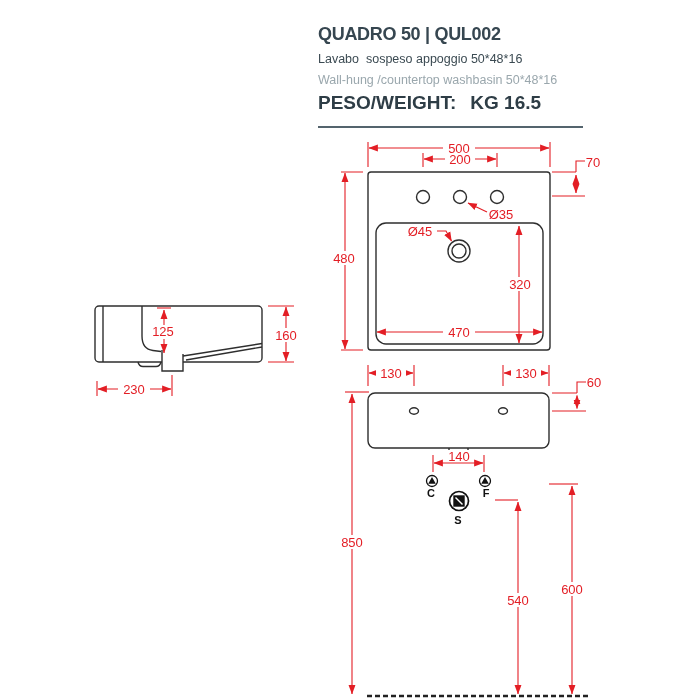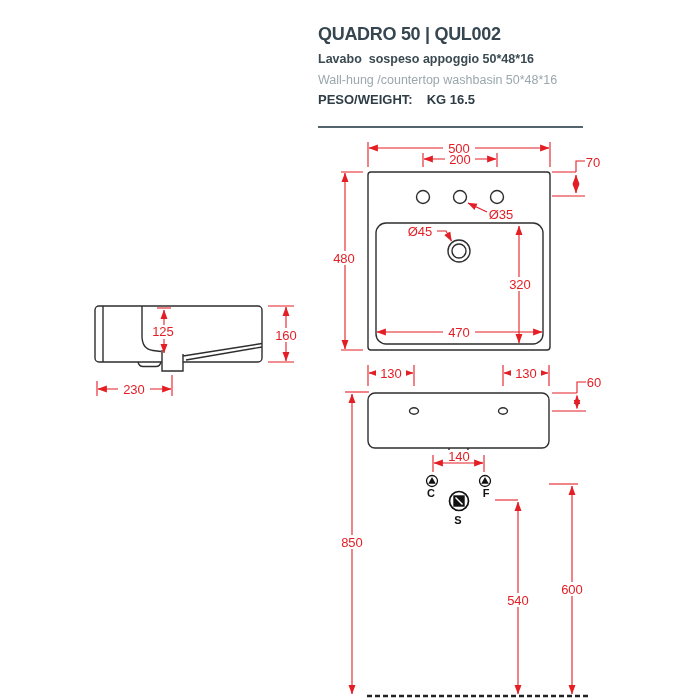--- a/index.html
+++ b/index.html
@@ -2,23 +2,23 @@
 <html><head>
 <meta charset="utf-8">
 <style>
   html,body{margin:0;padding:0;background:#ffffff;}
   #canvas{
     position:relative;width:700px;height:700px;background:#ffffff;
     font-family:"Liberation Sans",sans-serif;overflow:hidden;
   }
   .hdr{position:absolute;left:318px;}
   .title{top:24px;font-size:18px;font-weight:bold;color:#364650;letter-spacing:-0.3px;}
-  .sub1{top:52px;font-size:12.5px;font-weight:bold;color:#3b4a52;white-space:pre-wrap;}
+  .sub1{top:52px;font-size:12.5px;font-weight:normal;color:#3b4a52;white-space:pre-wrap;}
   .sub2{top:73px;font-size:12.5px;color:#9aa7ad;}
-  .weight{top:92px;font-size:13px;font-weight:bold;color:#2e3d46;}
+  .weight{top:92px;font-size:19px;font-weight:bold;color:#2e3d46;}
   .weight .val{margin-left:14px;}
   .sep{position:absolute;left:318px;top:126px;width:265px;height:2px;background:#54646d;}
   svg{position:absolute;left:0;top:0;}
   svg text{font-family:"Liberation Sans",sans-serif;font-size:13px;fill:#e31e25;text-anchor:middle;}
   svg text.blk{fill:#111111;font-size:11px;font-weight:bold;}
   .oln{fill:#ffffff;stroke:#2e2e2e;stroke-width:1.4;}
   .ln{fill:none;stroke:#2e2e2e;stroke-width:1.4;}
   .red{fill:none;stroke:#e31e25;stroke-width:1.1;}
   .bg{fill:#ffffff;stroke:none;}
 </style>

